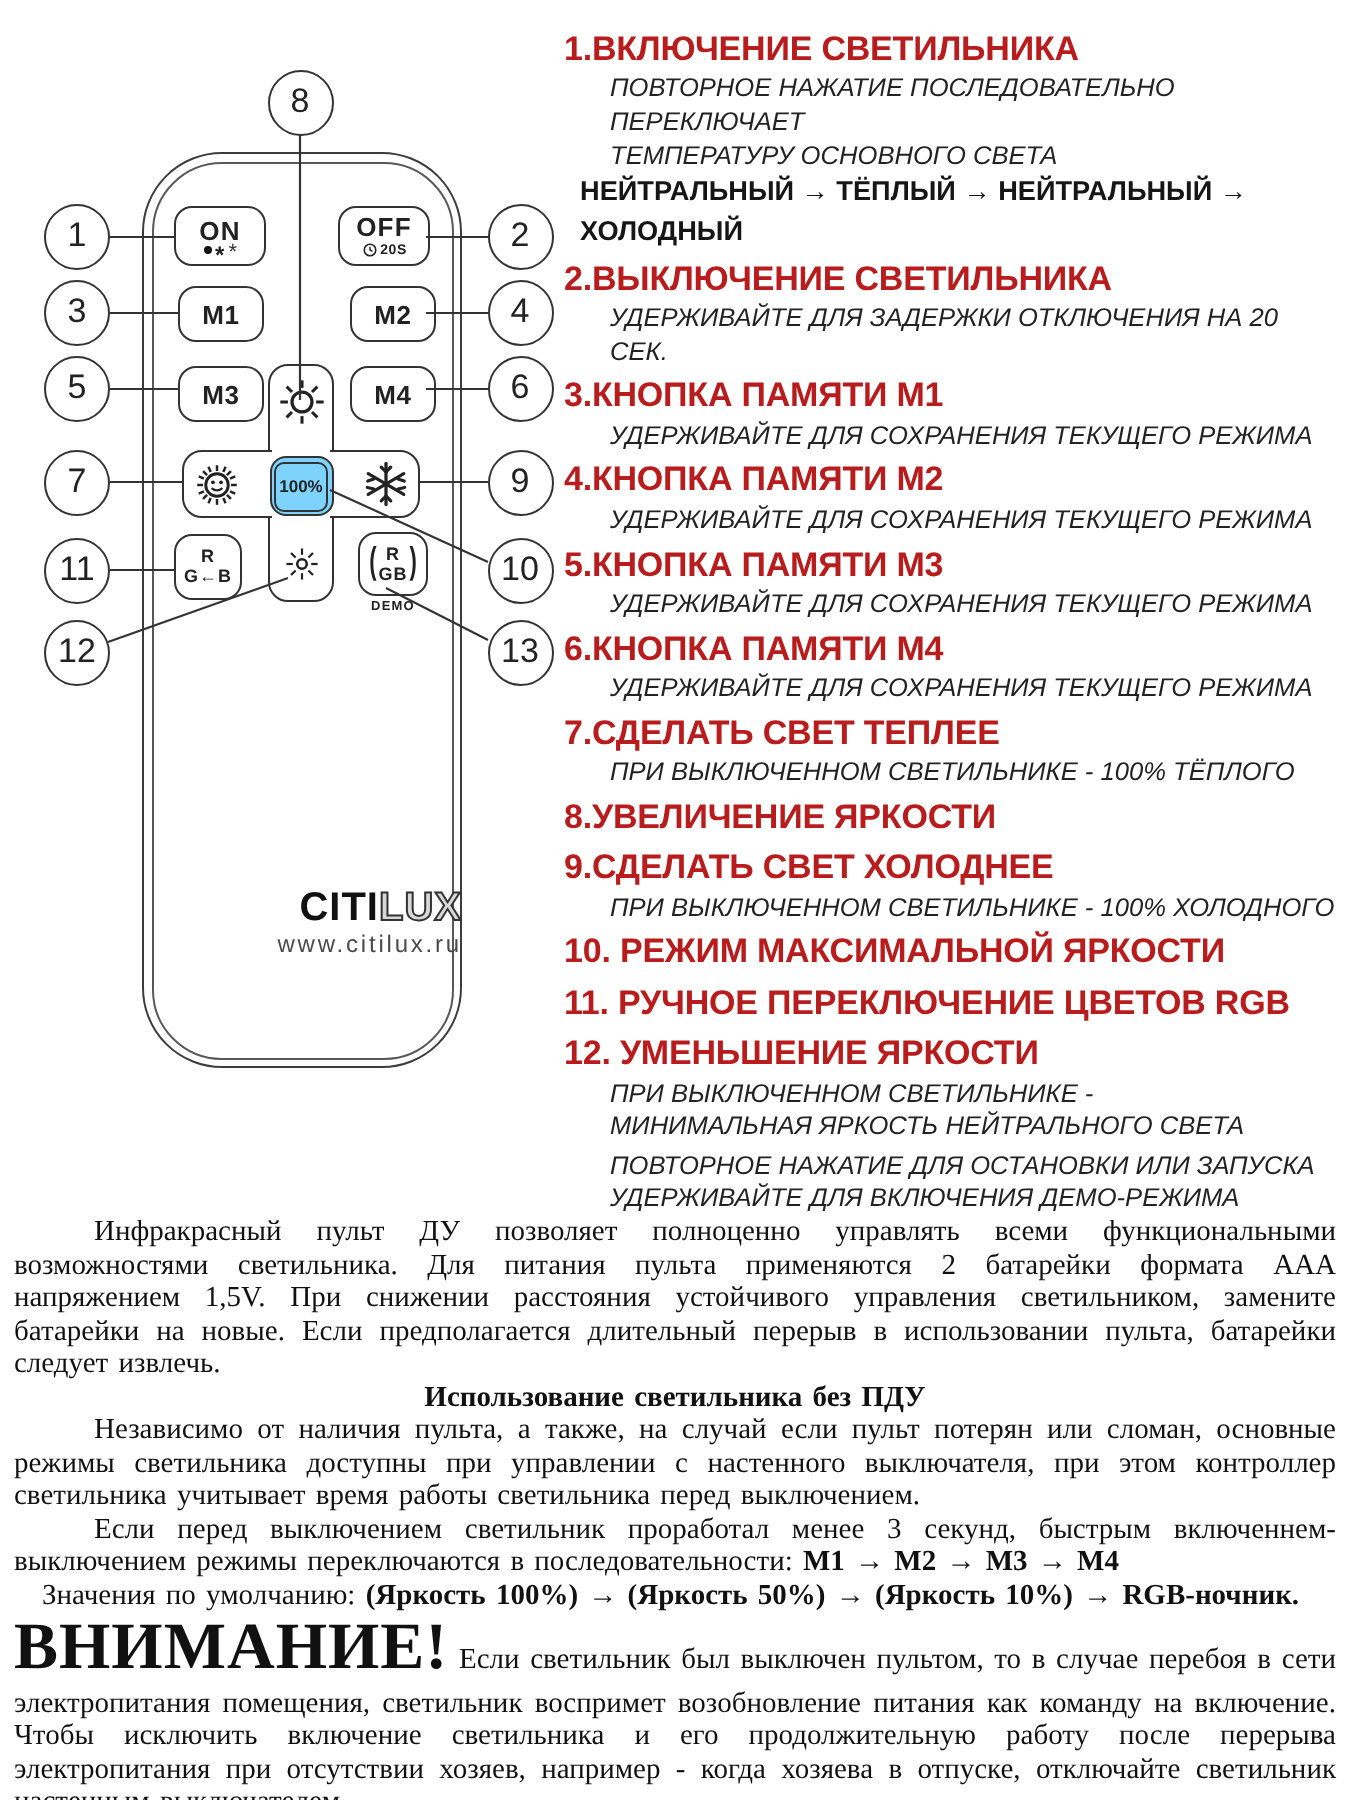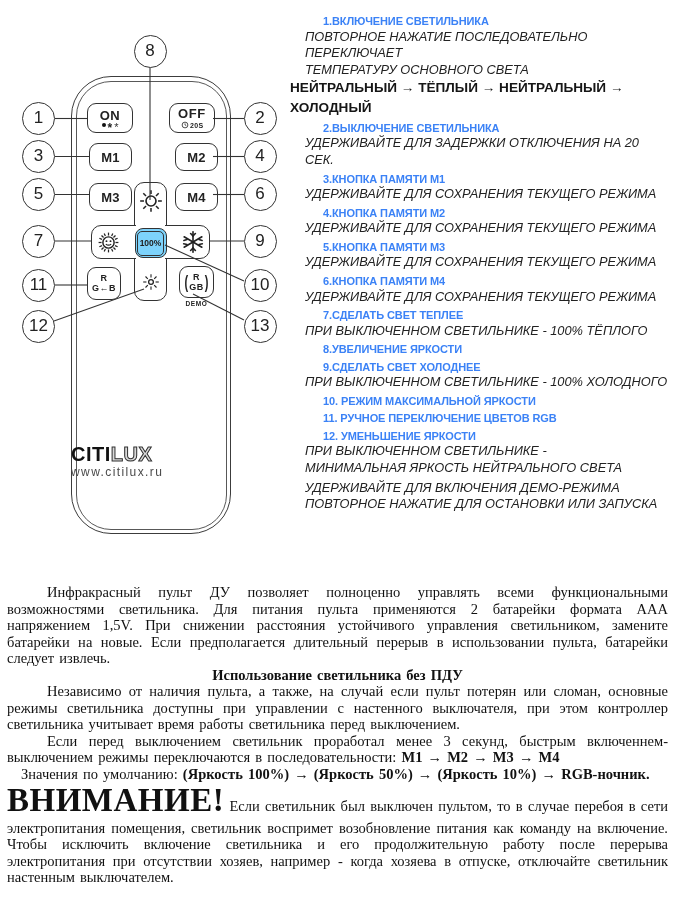--- a/index.html
+++ b/index.html
@@ -57,30 +57,30 @@
   .paren { font-size:11px; font-weight:bold; transform:scaleY(1.7); }
   .rgb-col { display:flex; flex-direction:column; align-items:center; gap:1px; }
   .demo-label { position:absolute; left:172px; top:296px; width:35px; text-align:center;
     font-size:6.5px; font-weight:900; letter-spacing:0.6px; color:#222; }
   .callout {
     position:absolute; width:33px; height:33px; border:1.3px solid #333; border-radius:50%;
     background:#fff; display:flex; align-items:center; justify-content:center;
     font-size:17px; color:#222; z-index:5;
   }
   .lines-svg { position:absolute; inset:0; width:272px; height:580px; pointer-events:none; z-index:4; }
-  .logo { position:absolute; left:64px; top:440px; width:160px; text-align:left; }
+  .logo { position:absolute; left:64px; top:440px; width:160px; text-align:right; }
   .logo-main { font-size:20px; font-weight:900; letter-spacing:0.5px; line-height:1; }
   .logo-citi { color:#111; }
   .logo-lux { color:#d8d8d8; -webkit-text-stroke:1px #333; text-shadow:0 0 0.5px #333; }
   .logo-url { font-size:12px; color:#4a4a4a; letter-spacing:1.4px; margin-top:1px; }
 
   
   .legend { flex:1; padding:7px 0 0 3px; }
   .legend-item { margin-top:3px; }
-  .legend-title { font-weight:bold; font-size:11px; line-height:1.32; letter-spacing:-0.1px; color:#3b82f6;margin-left:41px; }
+  .legend-title { font-weight:bold; font-size:17px; line-height:1.32; letter-spacing:-0.1px; color:#b91c1c; }
   .legend-sub { font-style:italic; font-size:12.8px; line-height:1.3; padding-left:23px; color:#222; }
   .legend-note { font-weight:bold; font-size:13.6px; line-height:1.45; padding-left:8px; color:#161616; }
 
   
   .bodytext { font-family:"Liberation Serif", serif; font-size:14.5px; line-height:1.14;
     text-align:justify; color:#111; }
   .bodytext p { margin:0; text-indent:40px; word-spacing:1.5px; }
   .bodytext p.no-indent { text-indent:0; }
   .bodytext p.small-indent { text-indent:14px; }
   .section-h { text-align:center; font-weight:bold; margin:2px 0; text-indent:0 !important; }
@@ -313,22 +313,22 @@
       </div>
       <div class="legend-item">
         <div class="legend-title">11. РУЧНОЕ ПЕРЕКЛЮЧЕНИЕ ЦВЕТОВ RGB</div>
       </div>
       <div class="legend-item">
         <div class="legend-title">12. УМЕНЬШЕНИЕ ЯРКОСТИ</div>
         <div class="legend-sub">ПРИ ВЫКЛЮЧЕННОМ СВЕТИЛЬНИКЕ -</div>
         <div class="legend-sub">МИНИМАЛЬНАЯ ЯРКОСТЬ НЕЙТРАЛЬНОГО СВЕТА</div>
       </div>
       <div class="legend-item">
+        <div class="legend-sub">ПОВТОРНОЕ НАЖАТИЕ ДЛЯ ОСТАНОВКИ ИЛИ ЗАПУСКА</div>
         <div class="legend-sub">УДЕРЖИВАЙТЕ ДЛЯ ВКЛЮЧЕНИЯ ДЕМО-РЕЖИМА</div>
-        <div class="legend-sub">ПОВТОРНОЕ НАЖАТИЕ ДЛЯ ОСТАНОВКИ ИЛИ ЗАПУСКА</div>
       </div>
     </div>
   </div>
 
   <div class="bodytext">
     <p>Инфракрасный пульт ДУ позволяет полноценно управлять всеми функциональными возможностями светильника. Для питания пульта применяются 2 батарейки формата ААА напряжением 1,5V. При снижении расстояния устойчивого управления светильником, замените батарейки на новые. Если предполагается длительный перерыв в использовании пульта, батарейки следует извлечь.</p>
     <p class="section-h">Использование светильника без ПДУ</p>
     <p>Независимо от наличия пульта, а также, на случай если пульт потерян или сломан, основные режимы светильника доступны при управлении с настенного выключателя, при этом контроллер светильника учитывает время работы светильника перед выключением.</p>
     <p><span>Если перед выключением светильник проработал менее 3 секунд, быстрым включеннем-выключением режимы переключаются в последовательности: </span><b>М1 → М2 → М3 → М4</b></p>
     <p class="small-indent"><span>Значения по умолчанию: </span><b>(Яркость 100%) → (Яркость 50%) → (Яркость 10%) → RGB-ночник.</b></p>

